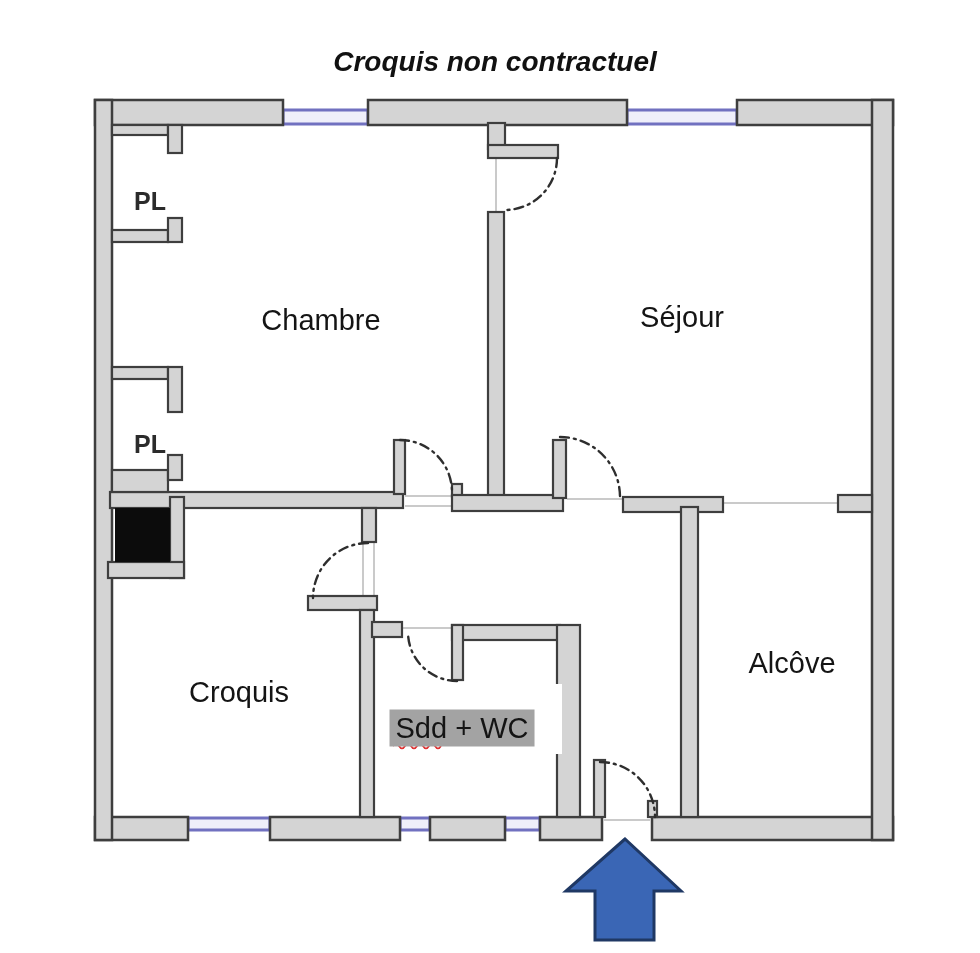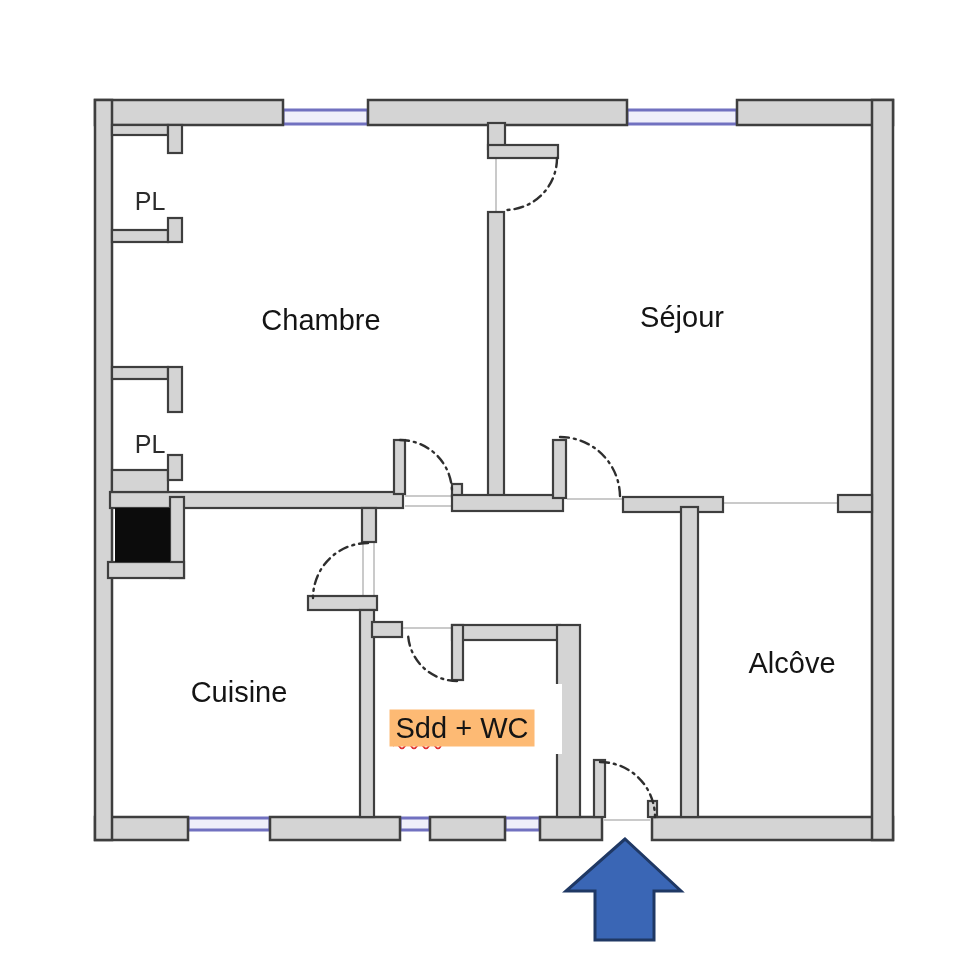--- a/index.html
+++ b/index.html
@@ -3,24 +3,24 @@
 <meta charset="utf-8">
 <style>
   html,body{margin:0;padding:0;background:#ffffff;}
   body{width:980px;height:953px;position:relative;overflow:hidden;
        font-family:"Liberation Sans","DejaVu Sans",sans-serif;}
   #stage{position:absolute;left:0;top:0;width:980px;height:953px;}
   svg{position:absolute;left:0;top:0;}
   .room-label{position:absolute;transform:translate(-50%,-50%);
       font-size:29px;color:#141414;white-space:nowrap;letter-spacing:0;text-align:center;}
   .pl-label{position:absolute;transform:translate(-50%,-50%);
-      font-size:25px;font-weight:normal;color:#2b2b2b;}
+      font-size:25px;font-weight:bold;color:#2b2b2b;}
   .plan-title{position:absolute;transform:translate(-50%,-50%);
       font-size:28px;font-style:italic;font-weight:600;color:#111;}
-  .sdd-label{background:#fdba74;padding:2px 6px;}
+  .sdd-label{background:#a3a3a3;padding:2px 6px;}
 </style>
 </head>
 <body>
 
 <div id="stage">
   <svg id="plan-svg" width="980" height="953" viewBox="0 0 980 953">
       <line x1="496" y1="158" x2="496" y2="212" stroke="#b9b9b9" stroke-width="1.5"></line>
       <line x1="405" y1="496" x2="452" y2="496" stroke="#b9b9b9" stroke-width="1.5"></line>
       <line x1="405" y1="506" x2="452" y2="506" stroke="#b9b9b9" stroke-width="1.5"></line>
       <line x1="567" y1="499" x2="623" y2="499" stroke="#b9b9b9" stroke-width="1.5"></line>
@@ -79,22 +79,23 @@
       <path d="M 400 440 A 52 52 0 0 1 452 492" fill="none" stroke="#2e2e2e" stroke-width="2.4" stroke-dasharray="9 5 2 5" stroke-linecap="round"></path>
       <path d="M 560 437 A 60 60 0 0 1 620 497" fill="none" stroke="#2e2e2e" stroke-width="2.4" stroke-dasharray="9 5 2 5" stroke-linecap="round"></path>
       <path d="M 368 543 A 55 55 0 0 0 313 598" fill="none" stroke="#2e2e2e" stroke-width="2.4" stroke-dasharray="9 5 2 5" stroke-linecap="round"></path>
       <path d="M 457 681 A 49 49 0 0 1 408 632" fill="none" stroke="#2e2e2e" stroke-width="2.4" stroke-dasharray="9 5 2 5" stroke-linecap="round"></path>
       <path d="M 600 762 A 55 55 0 0 1 655 817" fill="none" stroke="#2e2e2e" stroke-width="2.4" stroke-dasharray="9 5 2 5" stroke-linecap="round"></path>
       <rect x="383" y="684" width="179" height="70" fill="#ffffff"></rect>
       <path d="M 393 746 q 3 -5 6 0 t 6 0 t 6 0 t 6 0 t 6 0 t 6 0 t 6 0 t 6 0" fill="none" stroke="#e03030" stroke-width="1.6"></path>
       <polygon points="625,839 566,891 595,891 595,940 654,940 654,891 681,891" fill="#3a66b5" stroke="#1f3864" stroke-width="3" stroke-linejoin="miter"></polygon>
     </svg>
 
+  <div class="plan-title" style="left:495px;top:62px">Croquis non contractuel</div>
 
   <div class="pl-label" style="left: 150px; top: 201px;">PL</div>
   <div class="pl-label" style="left: 150px; top: 444px;">PL</div>
 
   <div class="room-label" style="left: 321px; top: 320px;">Chambre</div>
   <div class="room-label" style="left: 682px; top: 317px;">Séjour</div>
-  <div class="room-label" style="left: 239px; top: 692px;">Cuisine</div>
+  <div class="room-label" style="left: 239px; top: 692px;">Croquis</div>
   <div class="room-label sdd-label" style="left: 462px; top: 728px;">Sdd + WC</div>
   <div class="room-label" style="left: 792px; top: 663px;">Alcôve</div>
 </div>
 
 </body></html>

